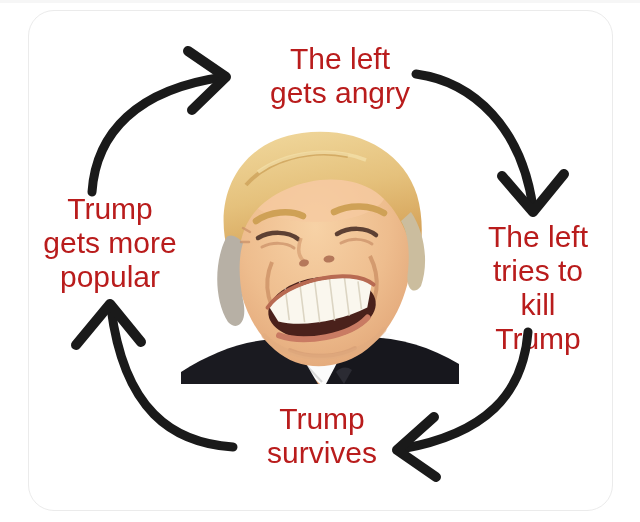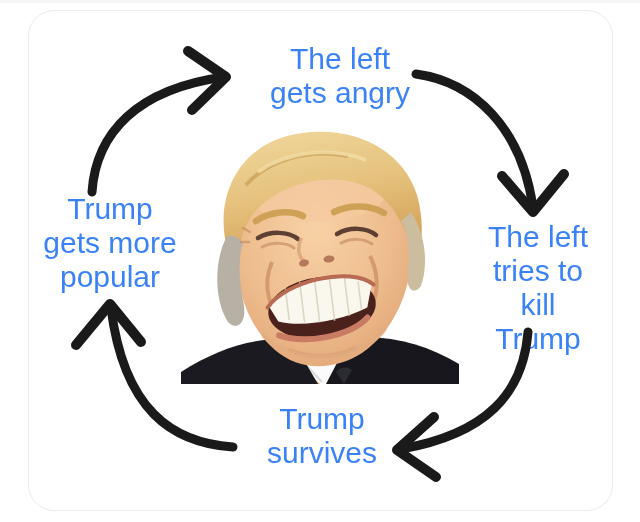--- a/index.html
+++ b/index.html
@@ -23,21 +23,21 @@
   }
   .overlay-svg {
     position: absolute; left: 0; top: 0;
     width: 640px; height: 522px;
   }
   .node-label {
     position: absolute;
     transform: translateX(-50%);
     font-size: 30px;
     line-height: 34px;
-    color: #3b82f6;
+    color: #b91c1c;
     text-align: center;
     white-space: pre-line;
     letter-spacing: 0px;
   }
   .label-top    { left: 340px; top: 42px; }
   .label-right  { left: 538px; top: 220px; }
   .label-bottom { left: 322px; top: 402px; }
   .label-left   { left: 110px; top: 192px; }
 </style>
 </head>

